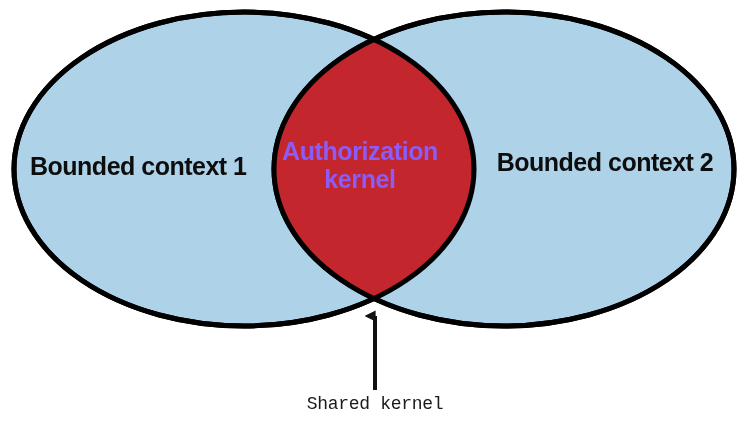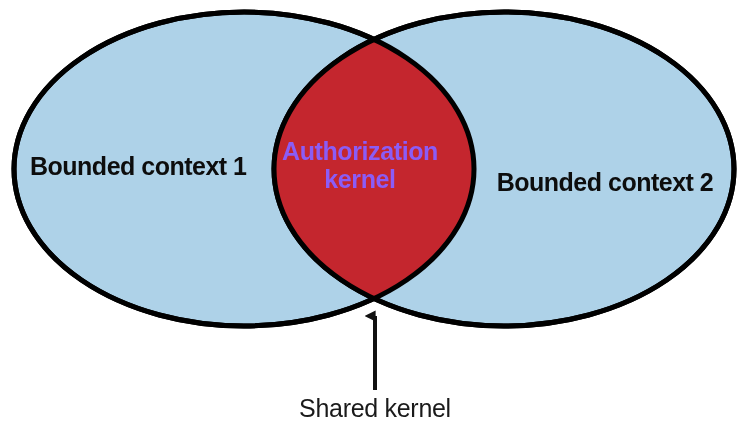--- a/index.html
+++ b/index.html
@@ -38,21 +38,21 @@
     left: 30px;
     top: 152px;
     width: 230px;
     text-align: left;
     font-size: 25px;
     letter-spacing: -0.5px;
     color: #0d0d0d;
   }
   #label-right {
     left: 490px;
-    top: 168px;
+    top: 148px;
     width: 230px;
     text-align: center;
     font-size: 25px;
     letter-spacing: -0.5px;
     color: #0d0d0d;
   }
   #label-center {
     left: 263px;
     top: 137px;
     width: 194px;
@@ -64,23 +64,23 @@
   }
   #label-center .ln {
     display: block;
   }
   #label-caption {
     position: absolute;
     left: 275px;
     top: 394px;
     width: 200px;
     text-align: center;
-    font-family: Liberation Sans, sans-serif;
+    font-family: Liberation Mono, monospace;
     font-weight: normal;
-    font-size: 25px;
+    font-size: 18px;
     letter-spacing: -0.3px;
     color: #1a1a1a;
     white-space: nowrap;
   }
 </style>
 </head>
 <body>
 
 <div id="diagram-root">
 

